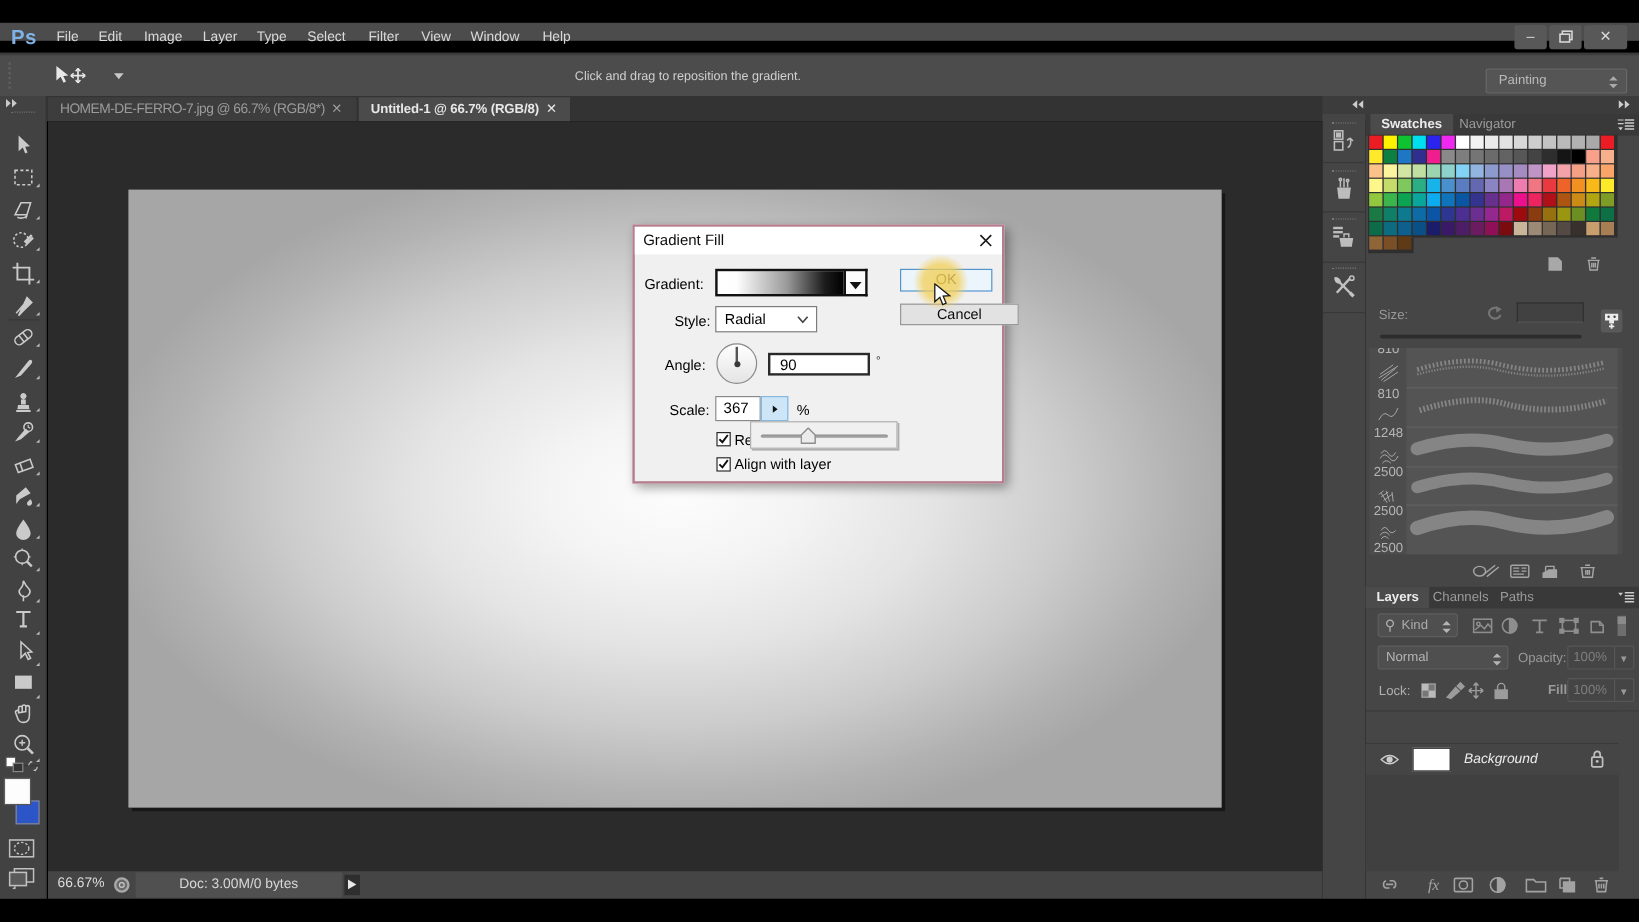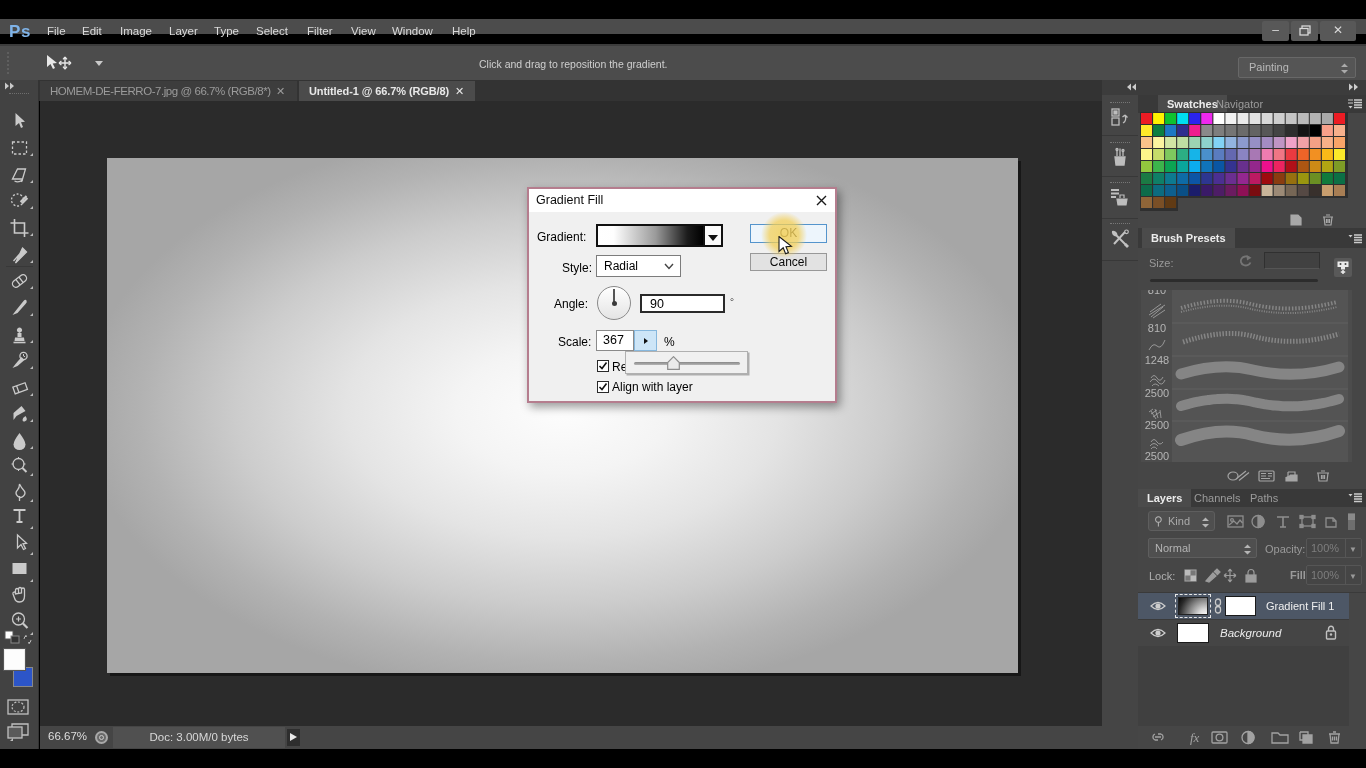--- a/index.html
+++ b/index.html
@@ -49,21 +49,21 @@
 #botbar { left:0; top:749px; width:1366px; height:19px; background:#000; }
 
 
 #dlg { left:527px; top:187px; width:310px; height:216px; background:#f0f0f0; border:2px solid #b57d8e; box-shadow:3px 4px 9px rgba(0,0,0,0.4);padding-left:30px; }
 #dlg-title { left:0; top:0; width:306px; height:23px; background:#ffffff; }
 #dlg-title span { position:absolute; left:7px; top:4px; color:#0c0c0c; font-size:12.5px; }
 .dlabel { color:#000; font-size:12px; }
 #gradwell { left:67px; top:35px; width:109px; height:23px; border:2px solid #111; background:linear-gradient(to right,#ffffff,#fefefe 15%,#9a9a9a 55%,#1c1c1c 85%,#000); }
 #gradbtn { left:176px; top:35px; width:18px; height:23px; border:2px solid #111; border-left:none; background:#fbfbfb; }
 #okbtn { left:221px; top:35px; width:77px; height:19px; background:#edf5fc; border:1.5px solid #5494cc; color:#2a2a2a; font-size:12px; text-align:center; line-height:16px; }
-#cancelbtn { left:221px; top:64px; width:77px; height:18px; background:#e2e2e2; border:1px solid #989898; color:#0a0a0a; font-size:12px; text-align:center; line-height:16px; }
+#cancelbtn { left:221px; top:64px; width:99px; height:18px; background:#e2e2e2; border:1px solid #989898; color:#0a0a0a; font-size:12px; text-align:center; line-height:16px; }
 #styledd { left:67px; top:66px; width:85px; height:22px; background:#fff; border:1px solid #7c7c7c; font-size:12px; color:#000; line-height:20px; padding-left:7px; }
 #angledial { left:68px; top:97px; width:34px; height:34px; border-radius:50%; border:1px solid #8a8a8a; background:linear-gradient(180deg,#ffffff,#e4e4e4); }
 #angleinput { left:111px; top:105px; width:85px; height:19px; background:#fff; border:2px solid #2a2a2a; font-size:12.5px; color:#000; line-height:17px; padding-left:8px; }
 #scaleinput { left:67px; top:141px; width:38px; height:21px; background:#fff; border:1px solid #8a8a8a; font-size:12.5px; color:#000; line-height:19px; padding-left:6px; }
 #scalespin { left:105px; top:141px; width:23px; height:21px; background:#cde5f7; border:1px solid #86b7dd; }
 #sliderpop { left:96px; top:162px; width:123px; height:23px; background:#f0f0f0; border:1px solid #b0b0b0; box-shadow:1.5px 1.5px 0 rgba(120,120,120,0.55); }
 .cbx { position:absolute; width:12px; height:12px; background:#fff; border:1.5px solid #2a2a2a; } .cbx svg { display:block; margin:-0.5px 0 0 -0.5px; }
 #glow { left:232px; top:23px; width:46px; height:46px; border-radius:50%;
   background:radial-gradient(circle, rgba(242,208,88,0.85) 0%, rgba(242,206,84,0.72) 45%, rgba(242,206,84,0.0) 71%); }
 </style>
@@ -299,21 +299,21 @@
         </g>
         <path d="M3 3 A4.5 4.5 0 0 0 6.5 8.5 L8.5 6.5 A4.5 4.5 0 0 0 3 3 Z" fill="#c2c2c2"></path>
         <path d="M15 17 L18 20 L20 18 L17 15 Z" fill="#c2c2c2"></path>
         <circle cx="17.5" cy="3.8" r="1.8" stroke="#c2c2c2" fill="none" stroke-width="1.2"></circle>
       </svg>
     <div class="abs" style="left:0;top:165px;width:36px;height:1px;background:#383838;"></div>
 </div>
   <div id="panels" class="abs">
 
     <div class="phead abs" style="top:0;">
-      <span class="ptab on" style="left:20px;">Swatches</span>
+      <span class="ptab on" style="left:4px;">Swatches</span>
       <span class="ptab" style="left:69px;">Navigator</span>
       <svg class="pmenu" viewBox="0 0 14 10">
           <path d="M0 1 L5 1 M0 4 L5 4" stroke="#ccc" stroke-width="1"></path>
           <path d="M0.5 7 L2.5 9.5 L4.5 7 Z" fill="#ccc"></path>
           <path d="M6 1 L14 1 M6 3.5 L14 3.5 M6 6 L14 6 M6 8.5 L14 8.5" stroke="#ccc" stroke-width="1.3"></path>
         </svg>
     </div>
     <svg class="abs" style="left:2px;top:17px;" width="214" height="100" viewBox="0 0 214 100">
 <rect x="0" y="0" width="208" height="86" fill="#2f2f2f"></rect>
         <rect x="0" y="86" width="38" height="13" fill="#2f2f2f"></rect>
@@ -440,27 +440,20 @@
 <rect x="13.1" y="85.0" width="11" height="11" fill="#7a4f26"></rect>
 <rect x="25.1" y="85.0" width="11" height="11" fill="#603a14"></rect>
 </svg>
     <svg class="abs" style="left:150px;top:117px;" width="70" height="15" viewBox="0 0 70 15">
       <g stroke="#a8a8a8" fill="none" stroke-width="1.2">
         <path d="M3 3 L10 3 L13 6 L13 13 L3 13 Z" fill="#a8a8a8"></path>
         <path d="M36 5 L44 5 L43 13 L37 13 Z M35 5 L45 5 M38 3 L42 3 M38.5 7 L38.5 11 M40 7 L40 11 M41.5 7 L41.5 11"></path>
       </g>
     </svg>
 
-    <div class="phead abs" style="top:133px;height:20px;">
-      <span class="ptab on" style="left:4px;line-height:20px;height:20px;">Brush Presets</span>
-      <svg class="pmenu" style="top:6px;" viewBox="0 0 14 10">
-          <path d="M0.5 1 L2.5 3.5 L4.5 1 Z" fill="#ccc"></path>
-          <path d="M6 1 L14 1 M6 3.5 L14 3.5 M6 6 L14 6 M6 8.5 L14 8.5" stroke="#ccc" stroke-width="1.3"></path>
-        </svg>
-    </div>
     <span class="abs" style="left:11px;top:162px;font-size:11px;color:#999;">Size:</span>
     <svg class="abs" style="left:100px;top:160px;" width="15" height="13" viewBox="0 0 15 13">
         <path d="M11 2.5 A5 4.5 0 1 0 12.5 7.5" stroke="#757575" stroke-width="1.8" fill="none"></path>
         <path d="M8.5 0 L13.5 2.8 L9 5.6 Z" fill="#757575"></path>
       </svg>
     <div class="abs" style="left:126px;top:157px;width:56px;height:17px;background:#414141;border:1px solid #303030;border-bottom-color:#555;"></div>
     <div class="abs" style="left:196px;top:163px;width:18px;height:19px;background:#595959;border-radius:2px;">
       <svg width="18" height="19" viewBox="0 0 18 19">
           <path d="M3.5 3.5 L14.5 3.5 L14.5 9 L11 9 L11 11.5 L7 11.5 L7 9 L3.5 9 Z" fill="#ececec"></path>
           <circle cx="6.5" cy="6" r="1" fill="#444"></circle>
@@ -578,36 +571,20 @@
       </g>
     </svg>
     <span class="abs" style="left:152px;top:474px;color:#9a9a9a;font-size:11px;font-weight:bold;">Fill:</span>
     <div class="abs" style="left:168px;top:470px;width:56px;height:20px;background:#454545;border:1px solid #565656;border-radius:2px;">
       <span class="abs" style="left:4px;top:3px;color:#7e7e7e;font-size:11px;">100%</span>
       <span class="abs" style="right:4px;top:6px;color:#999;font-size:8px;">▼</span>
       <div class="abs" style="right:15px;top:0;width:1px;height:18px;background:#565656;"></div>
     </div>
     <div class="abs" style="left:0;top:497px;width:228px;height:1px;background:#3a3a3a;"></div>
 
-    <div class="abs" style="left:0;top:498px;width:211px;height:26px;background:#4d5766;">
-      <svg class="abs" style="left:12px;top:7px;" width="16" height="12" viewBox="0 0 16 12">
-          <path d="M1 6 Q8 -1 15 6 Q8 13 1 6 Z" stroke="#ccc" fill="none" stroke-width="1.2"></path>
-          <circle cx="8" cy="6" r="2.6" fill="#ccc"></circle>
-        </svg>
-      <div class="abs" style="left:37px;top:1px;width:36px;height:24px;border:1px dashed #e8e8e8;"></div>
-      <div class="abs" style="left:40px;top:4px;width:30px;height:18px;background:radial-gradient(circle 34px at 95% 115%, #ffffff 0%, #d8d8d8 22%, #8a8a8a 48%, #2a2a2a 78%, #000 100%);border:1px solid #222;"></div>
-      <svg class="abs" style="left:75px;top:5px;" width="10" height="16" viewBox="0 0 10 16">
-          <g stroke="#c9c9c9" stroke-width="1.3" fill="none">
-            <rect x="2.5" y="1" width="5" height="6.5" rx="2.5"></rect>
-            <rect x="2.5" y="8.5" width="5" height="6.5" rx="2.5"></rect>
-          </g>
-        </svg>
-      <div class="abs" style="left:87px;top:3px;width:31px;height:20px;background:#fff;border:1px solid #1a1a1a;"></div>
-      <span class="abs" style="left:128px;top:7px;color:#f0f0f0;font-size:11px;">Gradient Fill 1</span>
-    </div>
     <div class="abs" style="left:0;top:524px;width:211px;height:1px;background:#3a3a3a;"></div>
     <div class="abs" style="left:0;top:525px;width:211px;height:26px;background:#454545;">
       <svg class="abs" style="left:12px;top:7px;" width="16" height="12" viewBox="0 0 16 12">
           <path d="M1 6 Q8 -1 15 6 Q8 13 1 6 Z" stroke="#ccc" fill="none" stroke-width="1.2"></path>
           <circle cx="8" cy="6" r="2.6" fill="#ccc"></circle>
         </svg>
       <div class="abs" style="left:39px;top:3px;width:32px;height:20px;background:#fff;border:1px solid #1a1a1a;"></div>
       <span class="abs" style="left:82px;top:7px;color:#ececec;font-size:11.5px;font-style:italic;">Background</span>
       <svg class="abs" style="left:187px;top:5px;" width="12" height="15" viewBox="0 0 12 15">
           <rect x="1.5" y="6" width="9" height="8" rx="1" fill="none" stroke="#c0c0c0" stroke-width="1.4"></rect>

